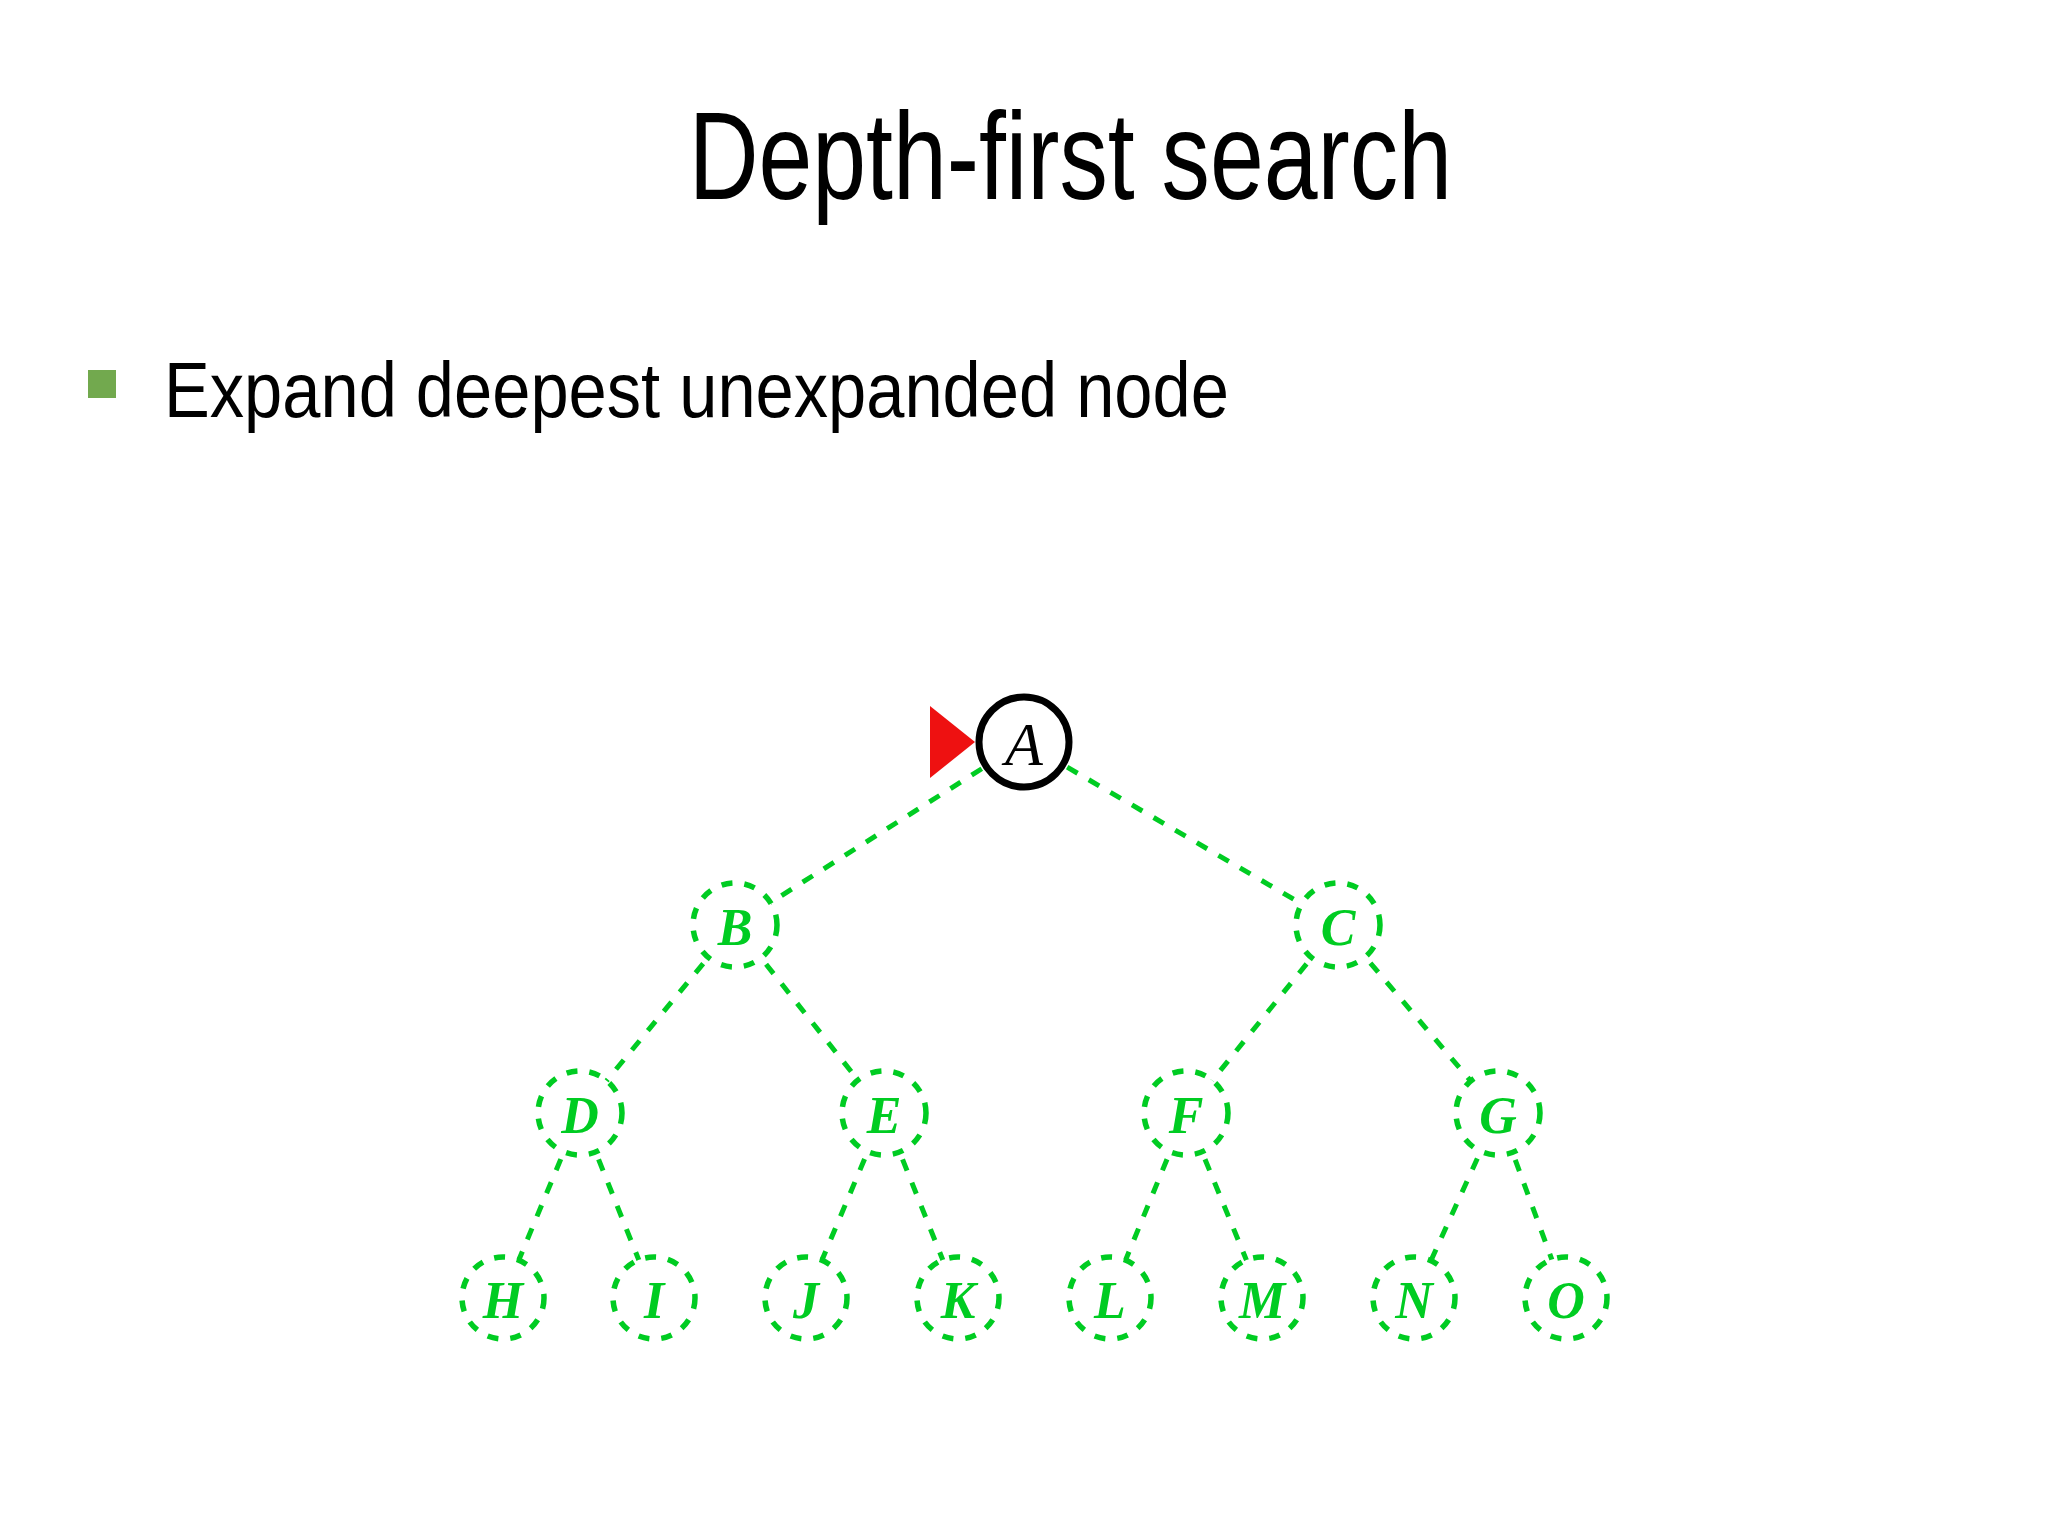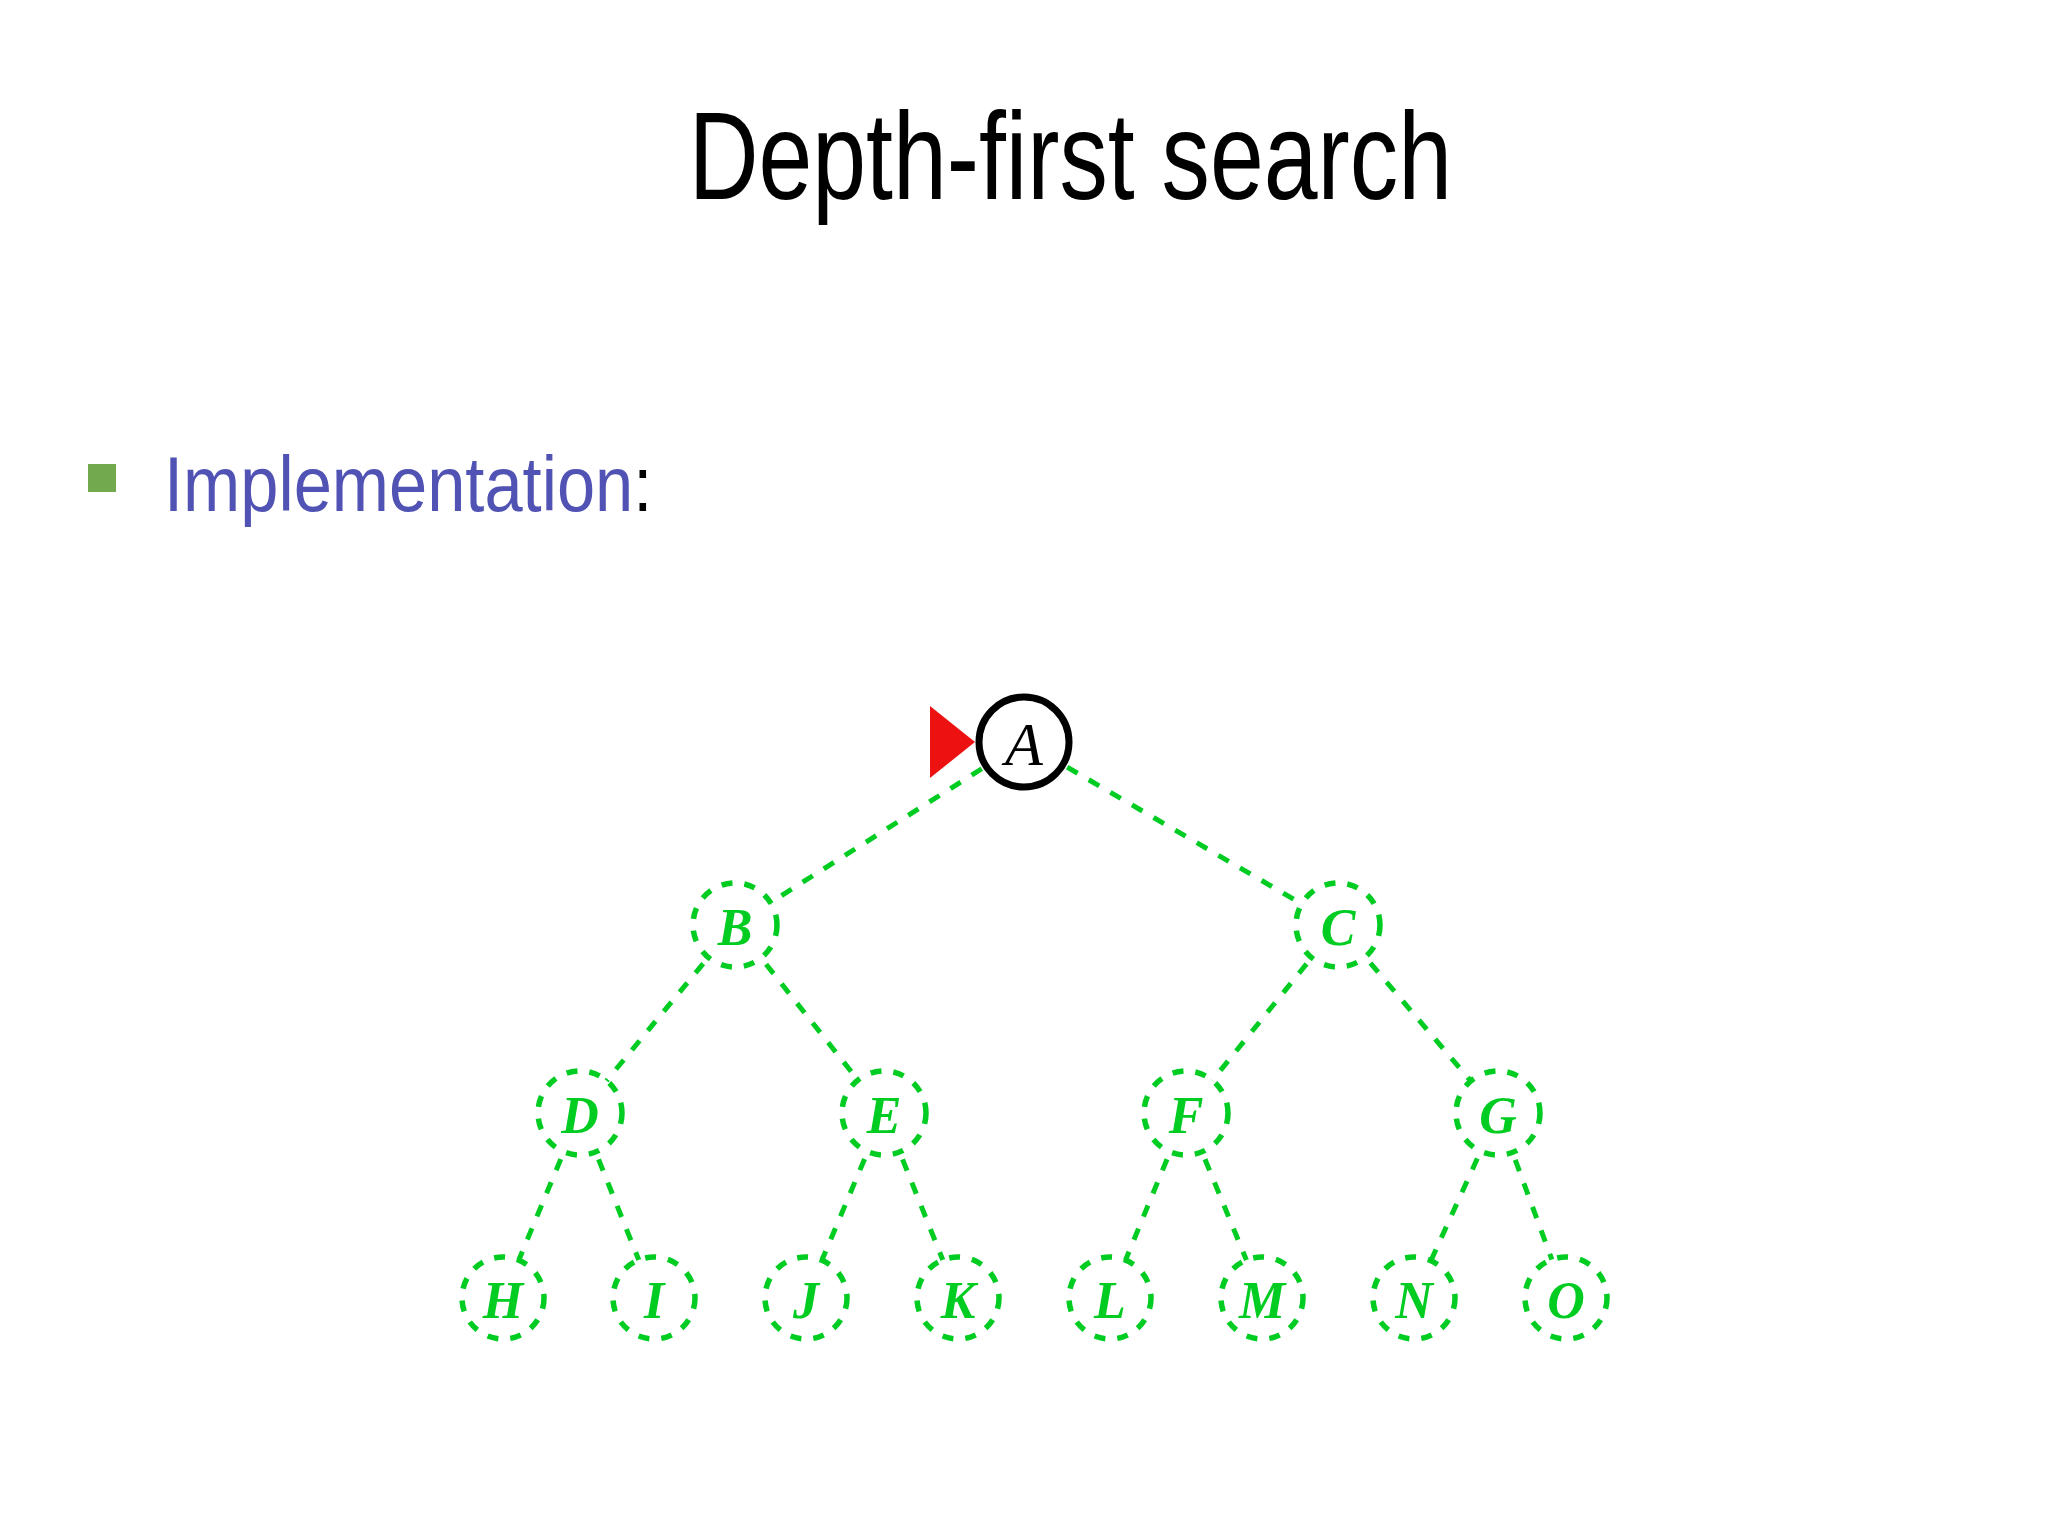--- a/index.html
+++ b/index.html
@@ -76,25 +76,25 @@
 </style>
 </head>
 <body>
 
 <div class="slide">
 
   <div class="title">
     <span class="title-text">Depth-first search</span>
   </div>
 
+  <div class="row r1">
+    <span class="sq l1"></span>
+    <span class="squeeze body-text">Expand deepest unexpanded node</span>
+  </div>
 
-  <div class="row r2">
-    <span class="sq l1"></span>
-    <span class="squeeze body-text"><span class="blue">Implementation</span><span>:</span></span>
-  </div>
 
 
   <svg class="tree" id="tree-svg" viewBox="0 0 2048 1536" xmlns="http://www.w3.org/2000/svg">
       <line x1="1024" y1="742" x2="735" y2="925" class="tree-edge"></line>
       <line x1="1024" y1="742" x2="1338" y2="925" class="tree-edge"></line>
       <line x1="735" y1="925" x2="580" y2="1113" class="tree-edge"></line>
       <line x1="735" y1="925" x2="884" y2="1113" class="tree-edge"></line>
       <line x1="1338" y1="925" x2="1186" y2="1113" class="tree-edge"></line>
       <line x1="1338" y1="925" x2="1498" y2="1113" class="tree-edge"></line>
       <line x1="580" y1="1113" x2="503" y2="1298" class="tree-edge"></line>

